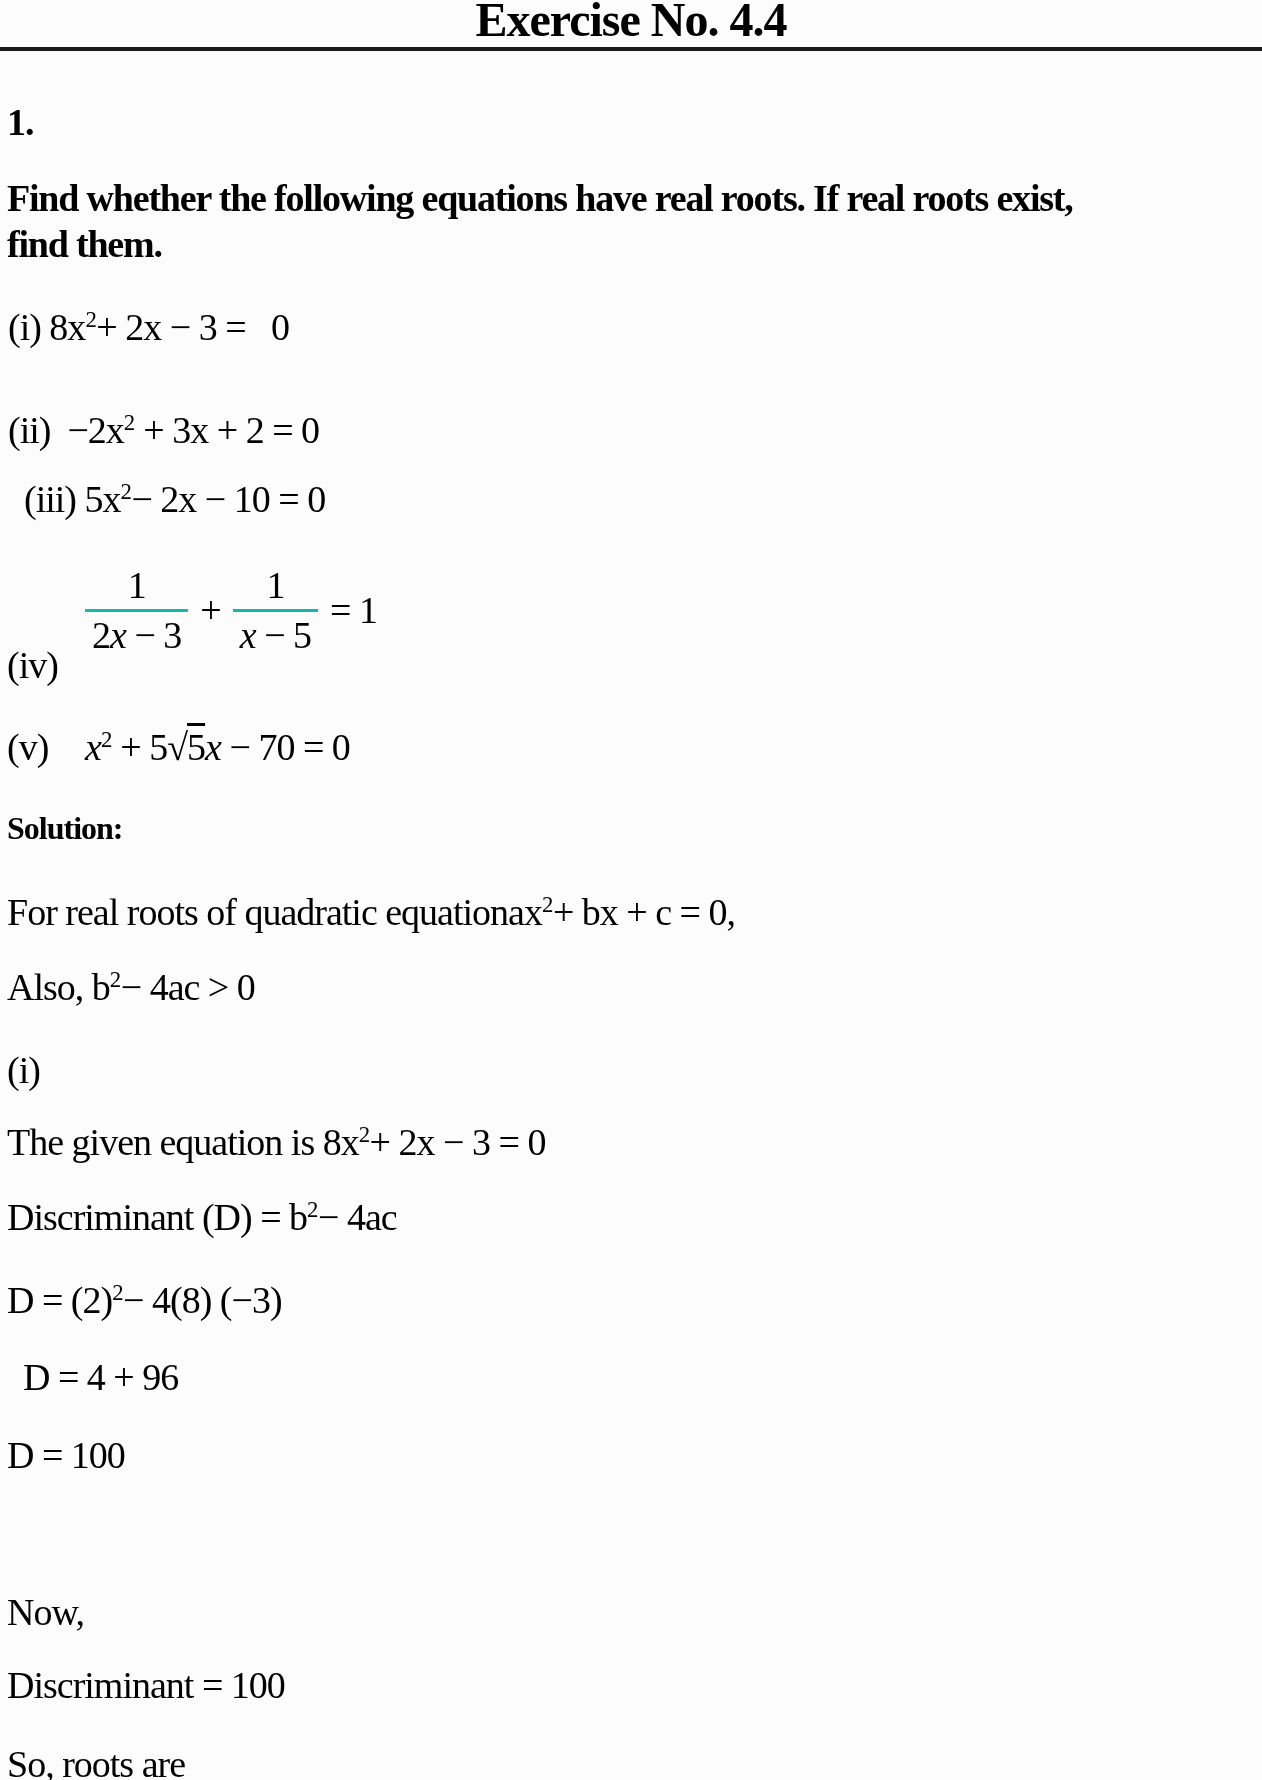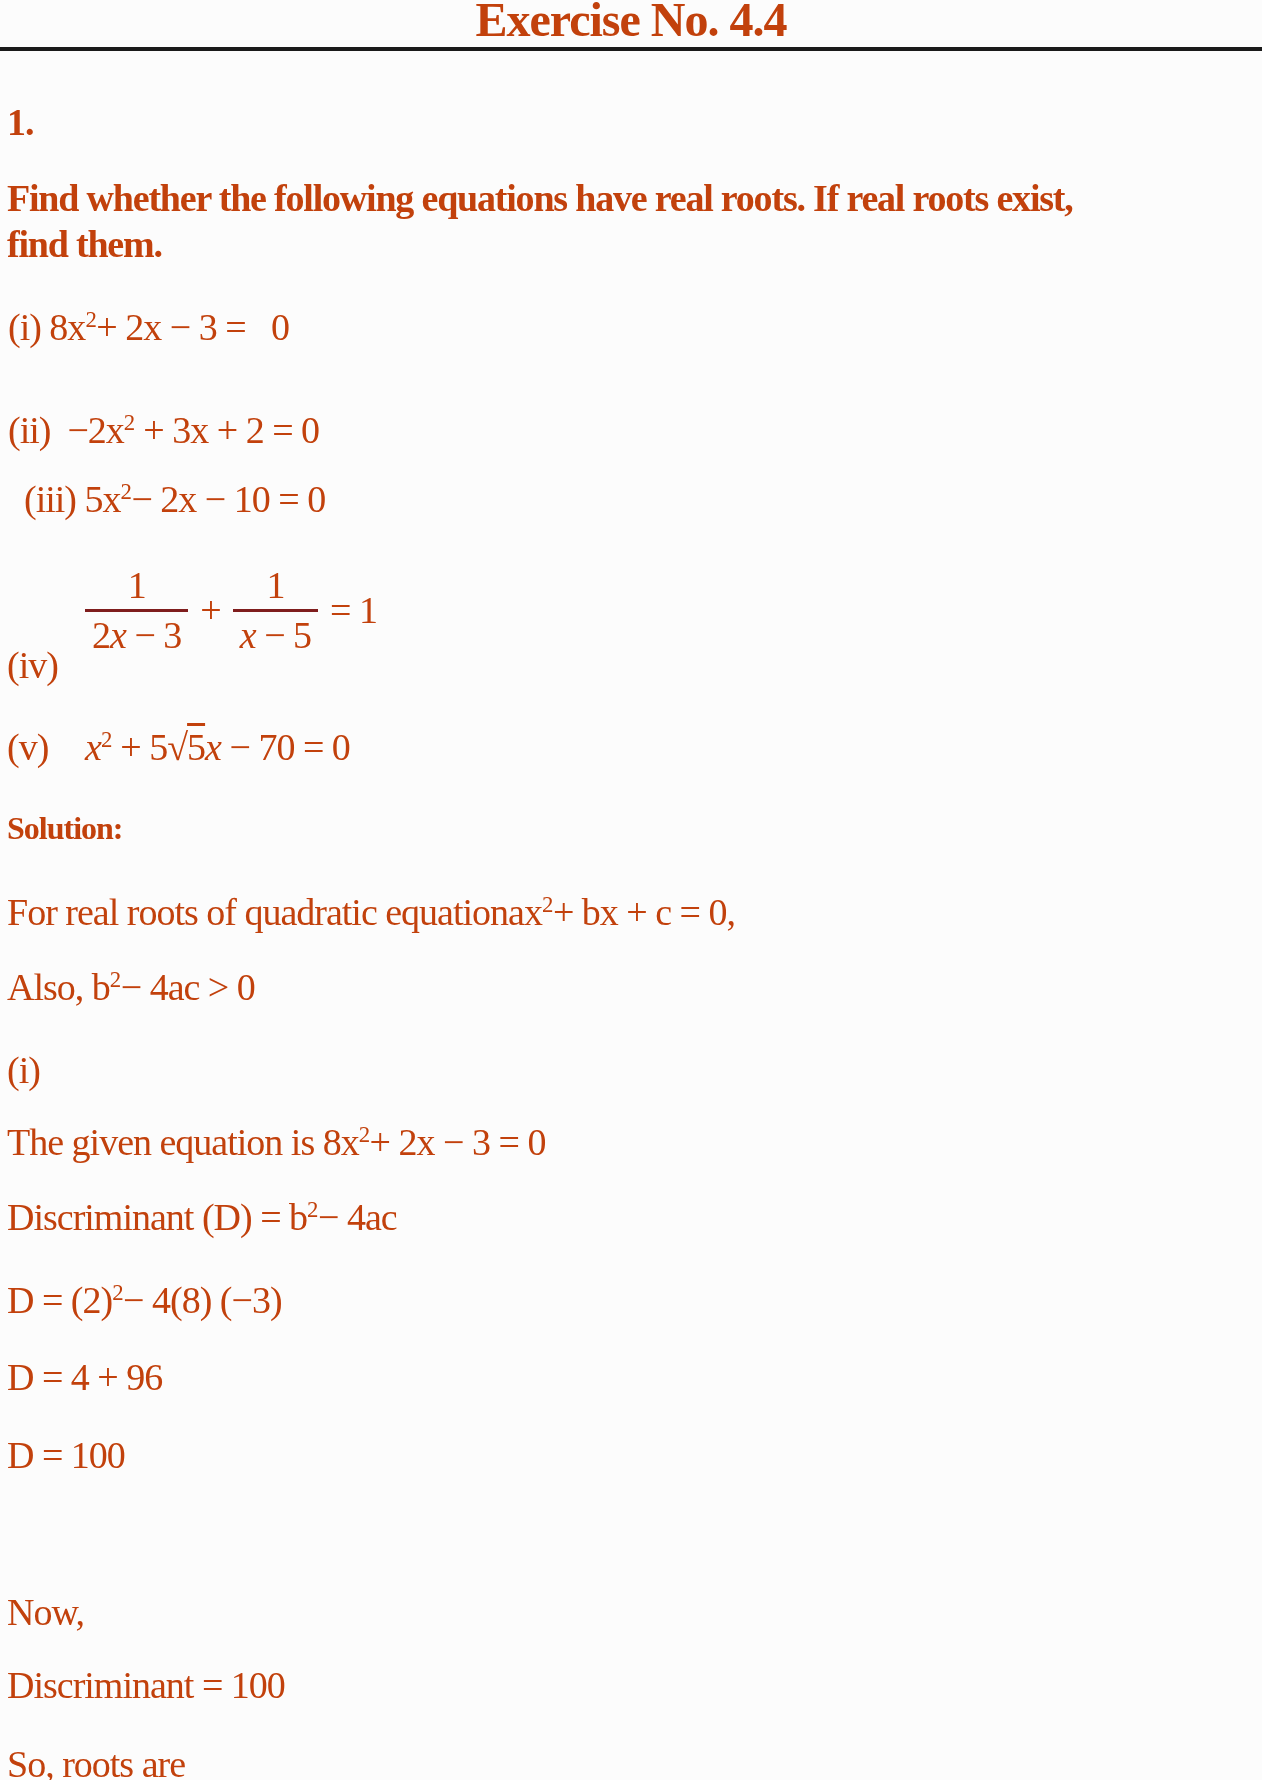--- a/index.html
+++ b/index.html
@@ -2,21 +2,21 @@
 <html><head>
 <meta charset="utf-8">
 <style>
   html, body { margin: 0; padding: 0; background: #ffffff; }
   #page {
     position: relative;
     width: 1262px;
     height: 1780px;
     background: #fcfcfc;
     font-family: "Liberation Serif", "DejaVu Serif", serif;
-    color: #c2410c;
+    color: #000000;
     overflow: hidden;
   }
   .line {
     position: absolute;
     white-space: nowrap;
     font-size: 38px;
     line-height: 1.2;
     letter-spacing: -1px;
   }
   .bold { font-weight: bold; }
@@ -35,37 +35,37 @@
   #t-intro2 { top: 222px; left: 7px; letter-spacing: -1.2px; }
 
   #t-eq1 { top: 305px; left: 8px; text-align: center; }
   #t-eq2 { top: 408px; left: 8px; }
   #t-eq3 { top: 477px; left: 24px; }
 
   #t-eq4label { top: 636px; left: 7px; margin-top: 7px; }
   #t-eq4 { top: 564px; left: 85px; display: flex; align-items: center; }
   .frac { display: inline-flex; flex-direction: column; align-items: center; text-align: center; }
   .frac .num { display: block; line-height: 1.15; padding: 0 6px 1px 6px; }
-  .frac .den { display: block; line-height: 1.15; border-top: 3px solid #7f1d1d; padding: 2px 7px 0 7px; }
+  .frac .den { display: block; line-height: 1.15; border-top: 3px solid #14b8a6; padding: 2px 7px 0 7px; }
   .op  { margin: 0 12px; }
   .rhs { margin-left: 12px; }
 
   #t-eq5label { top: 725px; left: 7px; }
   #t-eq5 { top: 725px; left: 85px; }
 
   #t-sol { top: 809px; left: 7px; font-size: 32px; }
 
   #t-p1  { top: 890px;  left: 7px; }
   #t-p2  { top: 965px;  left: 7px; }
   #t-p3  { top: 1048px; left: 7px; }
   #t-p4  { top: 1120px; left: 7px; }
   #t-p5  { top: 1195px; left: 7px; }
   #t-p6  { top: 1278px; left: 7px; }
   #t-p6where { top: 1278px; left: 779px; letter-spacing: -1.5px; }
-  #t-p7  { top: 1355px; left: 7px; }
+  #t-p7  { top: 1355px; left: 23px; }
   #t-p8  { top: 1433px; left: 7px; }
   #t-p9  { top: 1509px; left: 7px; }
   #t-p10 { top: 1590px; left: 7px; }
   #t-p11 { top: 1663px; left: 7px; }
   #t-p12 { top: 1742px; left: 7px; }
 
   .sup { font-size: 0.6em; vertical-align: 0.55em; line-height: 0; letter-spacing: -0.5px; }
   .it  { font-style: italic; }
   .rad { text-decoration: overline; }
 </style>

